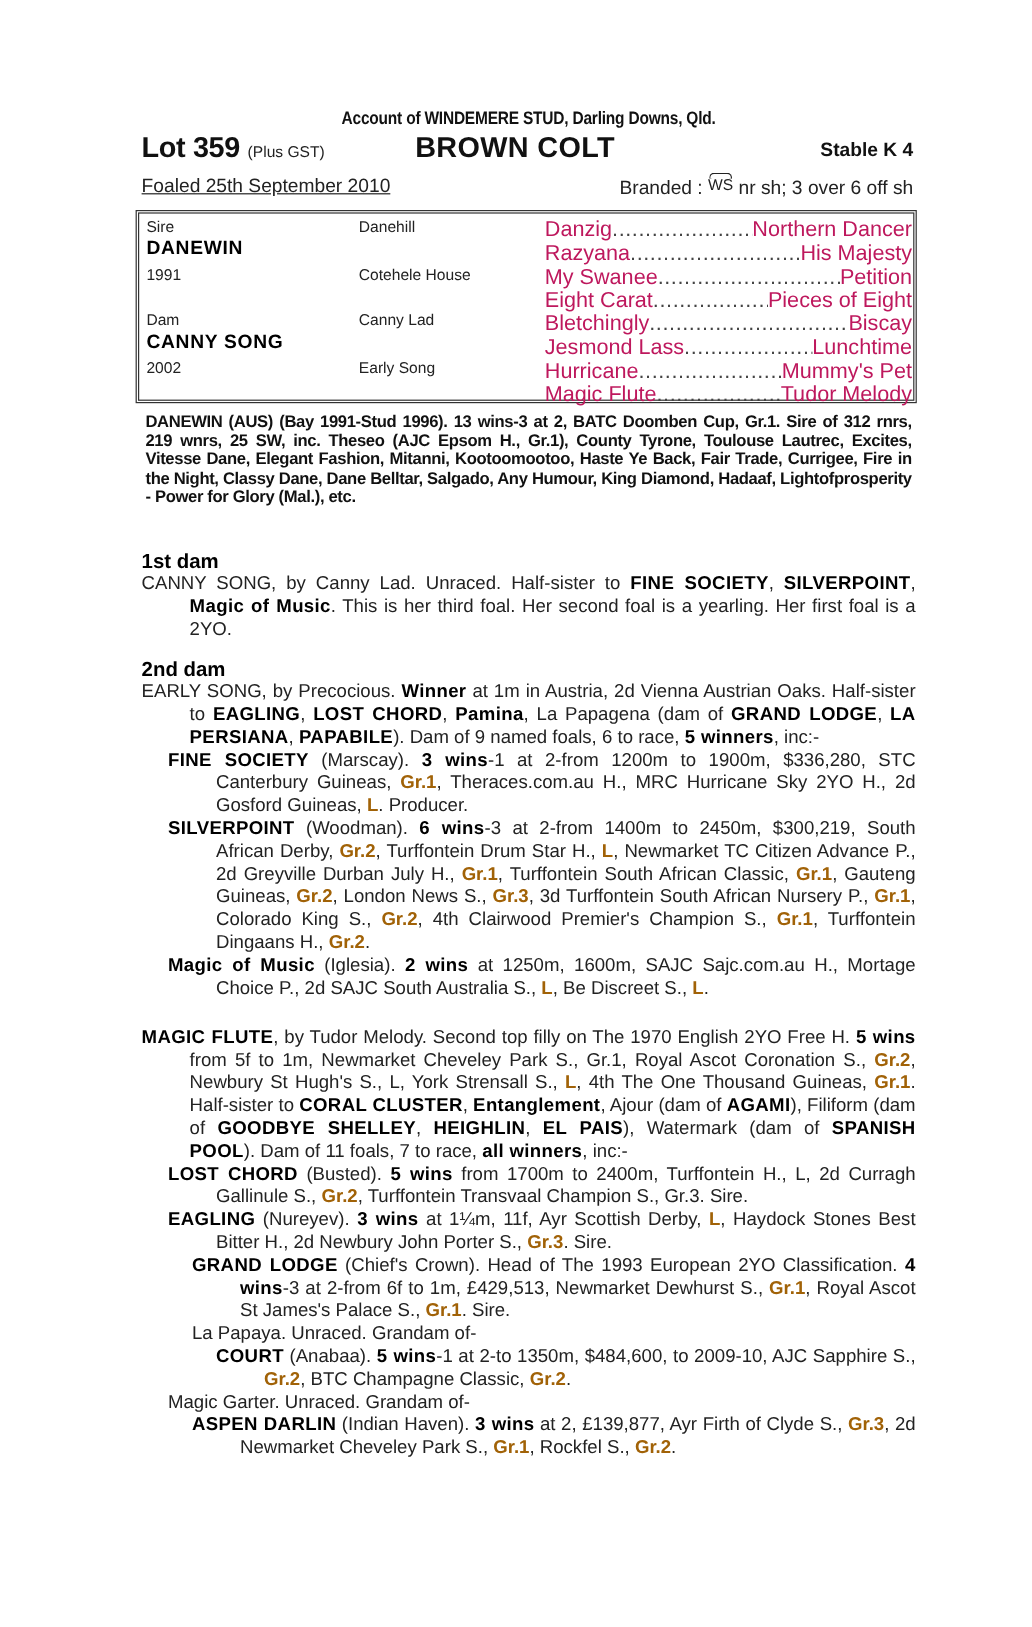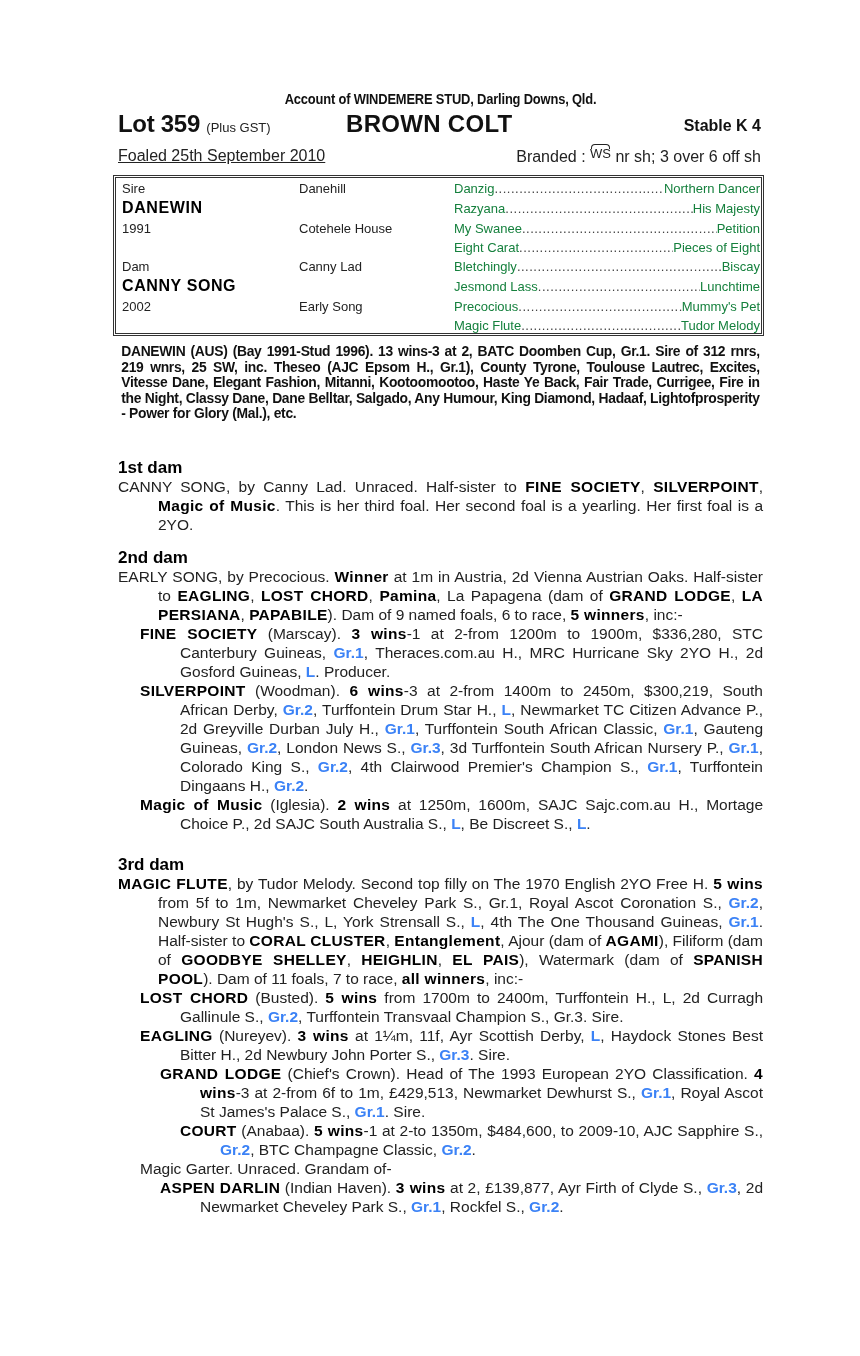--- a/index.html
+++ b/index.html
@@ -12,33 +12,33 @@
   .colt { position: absolute; left: 228px; top: 0; font-weight: 900; font-size: 24px; letter-spacing: 0.3px; }
   .stable { position: absolute; right: 2px; top: 7px; font-weight: bold; font-size: 16px; }
   .foaled { position: absolute; top: 147px; left: 0; font-size: 16px; color: #222; text-decoration: underline; }
   .branded { position: absolute; top: 147px; right: 2px; font-size: 16px; color: #222; }
   .brand-glyph { display: inline-block; position: relative; font-size: 13px; top: -4px; padding-top: 3px; }
   .brand-glyph::before { content: ""; position: absolute; left: 1px; right: 1px; top: 1px; height: 4px; border-top: 1px solid #222; border-left: 1px solid #222; border-right: 1px solid #222; border-radius: 4px 4px 0 0; }
 
   .pedigree { position: absolute; top: 177px; left: -3px; width: 647px; height: 157px; border: 1px solid #333; outline: 1px solid #333; outline-offset: 1px; box-sizing: border-box; }
   .ped-cell { position: absolute; font-size: 13px; color: #222; white-space: nowrap; }
   .ped-big { font-weight: 900; font-size: 16px; letter-spacing: 0.6px; color: #000; }
-  .gg { position: absolute; left: 338px; width: 306px; font-size: 13px; color: #15803d; display: flex; white-space: nowrap; }
+  .gg { position: absolute; left: 338px; width: 306px; font-size: 18px; color: #be185d; display: flex; white-space: nowrap; }
   .gg .dots { flex: 1; overflow: hidden; color: #444; letter-spacing: 0.5px; }
   .gg .dots::before { content: "................................................................................................................................"; }
 
   .sire-summary { position: absolute; top: 344px; left: 0; width: 645px; font-weight: 900; font-size: 14px; line-height: 15.5px; text-align: justify; letter-spacing: -0.3px; transform: scaleX(0.99); }
 
   .section { position: absolute; left: 0; width: 645px; font-size: 15.5px; line-height: 19px; color: #222; }
   .sec-title { font-weight: 900; font-size: 17px; color: #000; }
   .para { text-align: justify; text-align-last: left; }
   .hang1 { padding-left: 40px; text-indent: -40px; }
   .hang2 { padding-left: 62px; text-indent: -40px; }
   .b { font-weight: 900; color: #000; letter-spacing: 0.3px; }
-  .bt { font-weight: bold; color: #3b82f6; }
+  .bt { font-weight: bold; color: #a16207; }
 </style>
 </head>
 <body>
 
 <div class="page">
 
   <div class="account">Account of WINDEMERE STUD, Darling Downs, Qld.</div>
 
   <div class="lotline">
     <div class="lot"><span>Lot 359</span> <span class="gst">(Plus GST)</span></div>
@@ -86,21 +86,21 @@
         <span>Bletchingly</span>
         <span class="dots"></span>
         <span>Biscay</span>
       </div>
     <div class="gg" style="top:101px">
         <span>Jesmond Lass</span>
         <span class="dots"></span>
         <span>Lunchtime</span>
       </div>
     <div class="gg" style="top:121px">
-        <span>Precocious</span>
+        <span>Hurricane</span>
         <span class="dots"></span>
         <span>Mummy's Pet</span>
       </div>
     <div class="gg" style="top:140px">
         <span>Magic Flute</span>
         <span class="dots"></span>
         <span>Tudor Melody</span>
       </div>
   </div>
 
@@ -116,30 +116,30 @@
     <div class="para hang1"><span>EARLY SONG, by Precocious. </span><span class="b">Winner</span><span> at 1m in Austria, 2d Vienna Austrian Oaks. Half-sister to </span><span class="b">EAGLING</span><span>, </span><span class="b">LOST CHORD</span><span>, </span><span class="b">Pamina</span><span>, La Papagena (dam of </span><span class="b">GRAND LODGE</span><span>, </span><span class="b">LA PERSIANA</span><span>, </span><span class="b">PAPABILE</span><span>). Dam of 9 named foals, 6 to race, </span><span class="b">5 winners</span><span>, inc:-</span></div>
 
     <div class="para hang2"><span class="b">FINE SOCIETY</span><span> (Marscay). </span><span class="b">3 wins</span><span>-1 at 2-from 1200m to 1900m, $336,280, STC Canterbury Guineas, </span><span class="bt">Gr.1</span><span>, Theraces.com.au H., MRC Hurricane Sky 2YO H., 2d Gosford Guineas, </span><span class="bt">L</span><span>. Producer.</span></div>
 
     <div class="para hang2"><span class="b">SILVERPOINT</span><span> (Woodman). </span><span class="b">6 wins</span><span>-3 at 2-from 1400m to 2450m, $300,219, South African Derby, </span><span class="bt">Gr.2</span><span>, Turffontein Drum Star H., </span><span class="bt">L</span><span>, Newmarket TC Citizen Advance P., 2d Greyville Durban July H., </span><span class="bt">Gr.1</span><span>, Turffontein South African Classic, </span><span class="bt">Gr.1</span><span>, Gauteng Guineas, </span><span class="bt">Gr.2</span><span>, London News S., </span><span class="bt">Gr.3</span><span>, 3d Turffontein South African Nursery P., </span><span class="bt">Gr.1</span><span>, Colorado King S., </span><span class="bt">Gr.2</span><span>, 4th Clairwood Premier's Champion S., </span><span class="bt">Gr.1</span><span>, Turffontein Dingaans H., </span><span class="bt">Gr.2</span><span>.</span></div>
 
     <div class="para hang2"><span class="b">Magic of Music</span><span> (Iglesia). </span><span class="b">2 wins</span><span> at 1250m, 1600m, SAJC Sajc.com.au H., Mortage Choice P., 2d SAJC South Australia S., </span><span class="bt">L</span><span>, Be Discreet S., </span><span class="bt">L</span><span>.</span></div>
   </div>
 
   <div class="section" style="top:855px">
-    <div class="sec-title">3rd dam</div>
     <div class="para hang1"><span class="b">MAGIC FLUTE</span><span>, by Tudor Melody. Second top filly on The 1970 English 2YO Free H. </span><span class="b">5 wins</span><span> from 5f to 1m, Newmarket Cheveley Park S., Gr.1, Royal Ascot Coronation S., </span><span class="bt">Gr.2</span><span>, Newbury St Hugh's S., L, York Strensall S., </span><span class="bt">L</span><span>, 4th The One Thousand Guineas, </span><span class="bt">Gr.1</span><span>. Half-sister to </span><span class="b">CORAL CLUSTER</span><span>, </span><span class="b">Entanglement</span><span>, Ajour (dam of </span><span class="b">AGAMI</span><span>), Filiform (dam of </span><span class="b">GOODBYE SHELLEY</span><span>, </span><span class="b">HEIGHLIN</span><span>, </span><span class="b">EL PAIS</span><span>), Watermark (dam of </span><span class="b">SPANISH POOL</span><span>). Dam of 11 foals, 7 to race, </span><span class="b">all winners</span><span>, inc:-</span></div>
 
     <div class="para hang2"><span class="b">LOST CHORD</span><span> (Busted). </span><span class="b">5 wins</span><span> from 1700m to 2400m, Turffontein H., L, 2d Curragh Gallinule S., </span><span class="bt">Gr.2</span><span>, Turffontein Transvaal Champion S., Gr.3. Sire.</span></div>
 
     <div class="para hang2"><span class="b">EAGLING</span><span> (Nureyev). </span><span class="b">3 wins</span><span> at 1¼m, 11f, Ayr Scottish Derby, </span><span class="bt">L</span><span>, Haydock Stones Best Bitter H., 2d Newbury John Porter S., </span><span class="bt">Gr.3</span><span>. Sire.</span></div>
 
 
     <div class="para" style="padding-left:82px;text-indent:-40px;margin-left:0"><span class="b">GRAND LODGE</span><span> (Chief's Crown). Head of The 1993 European 2YO Classification. </span><span class="b">4 wins</span><span>-3 at 2-from 6f to 1m, £429,513, Newmarket Dewhurst S., </span><span class="bt">Gr.1</span><span>, Royal Ascot St James's Palace S., </span><span class="bt">Gr.1</span><span>. Sire.</span></div>
 
+    <div class="para" style="padding-left:42px">La Papaya. Unraced. Grandam of-</div>
 
     <div class="para" style="padding-left:102px;text-indent:-40px"><span class="b">COURT</span><span> (Anabaa). </span><span class="b">5 wins</span><span>-1 at 2-to 1350m, $484,600, to 2009-10, AJC Sapphire S., </span><span class="bt">Gr.2</span><span>, BTC Champagne Classic, </span><span class="bt">Gr.2</span><span>.</span></div>
 
     <div class="para" style="padding-left:22px">Magic Garter. Unraced. Grandam of-</div>
 
     <div class="para" style="padding-left:82px;text-indent:-40px"><span class="b">ASPEN DARLIN</span><span> (Indian Haven). </span><span class="b">3 wins</span><span> at 2, £139,877, Ayr Firth of Clyde S., </span><span class="bt">Gr.3</span><span>, 2d Newmarket Cheveley Park S., </span><span class="bt">Gr.1</span><span>, Rockfel S., </span><span class="bt">Gr.2</span><span>.</span></div>
   </div>
 
 </div>
 

